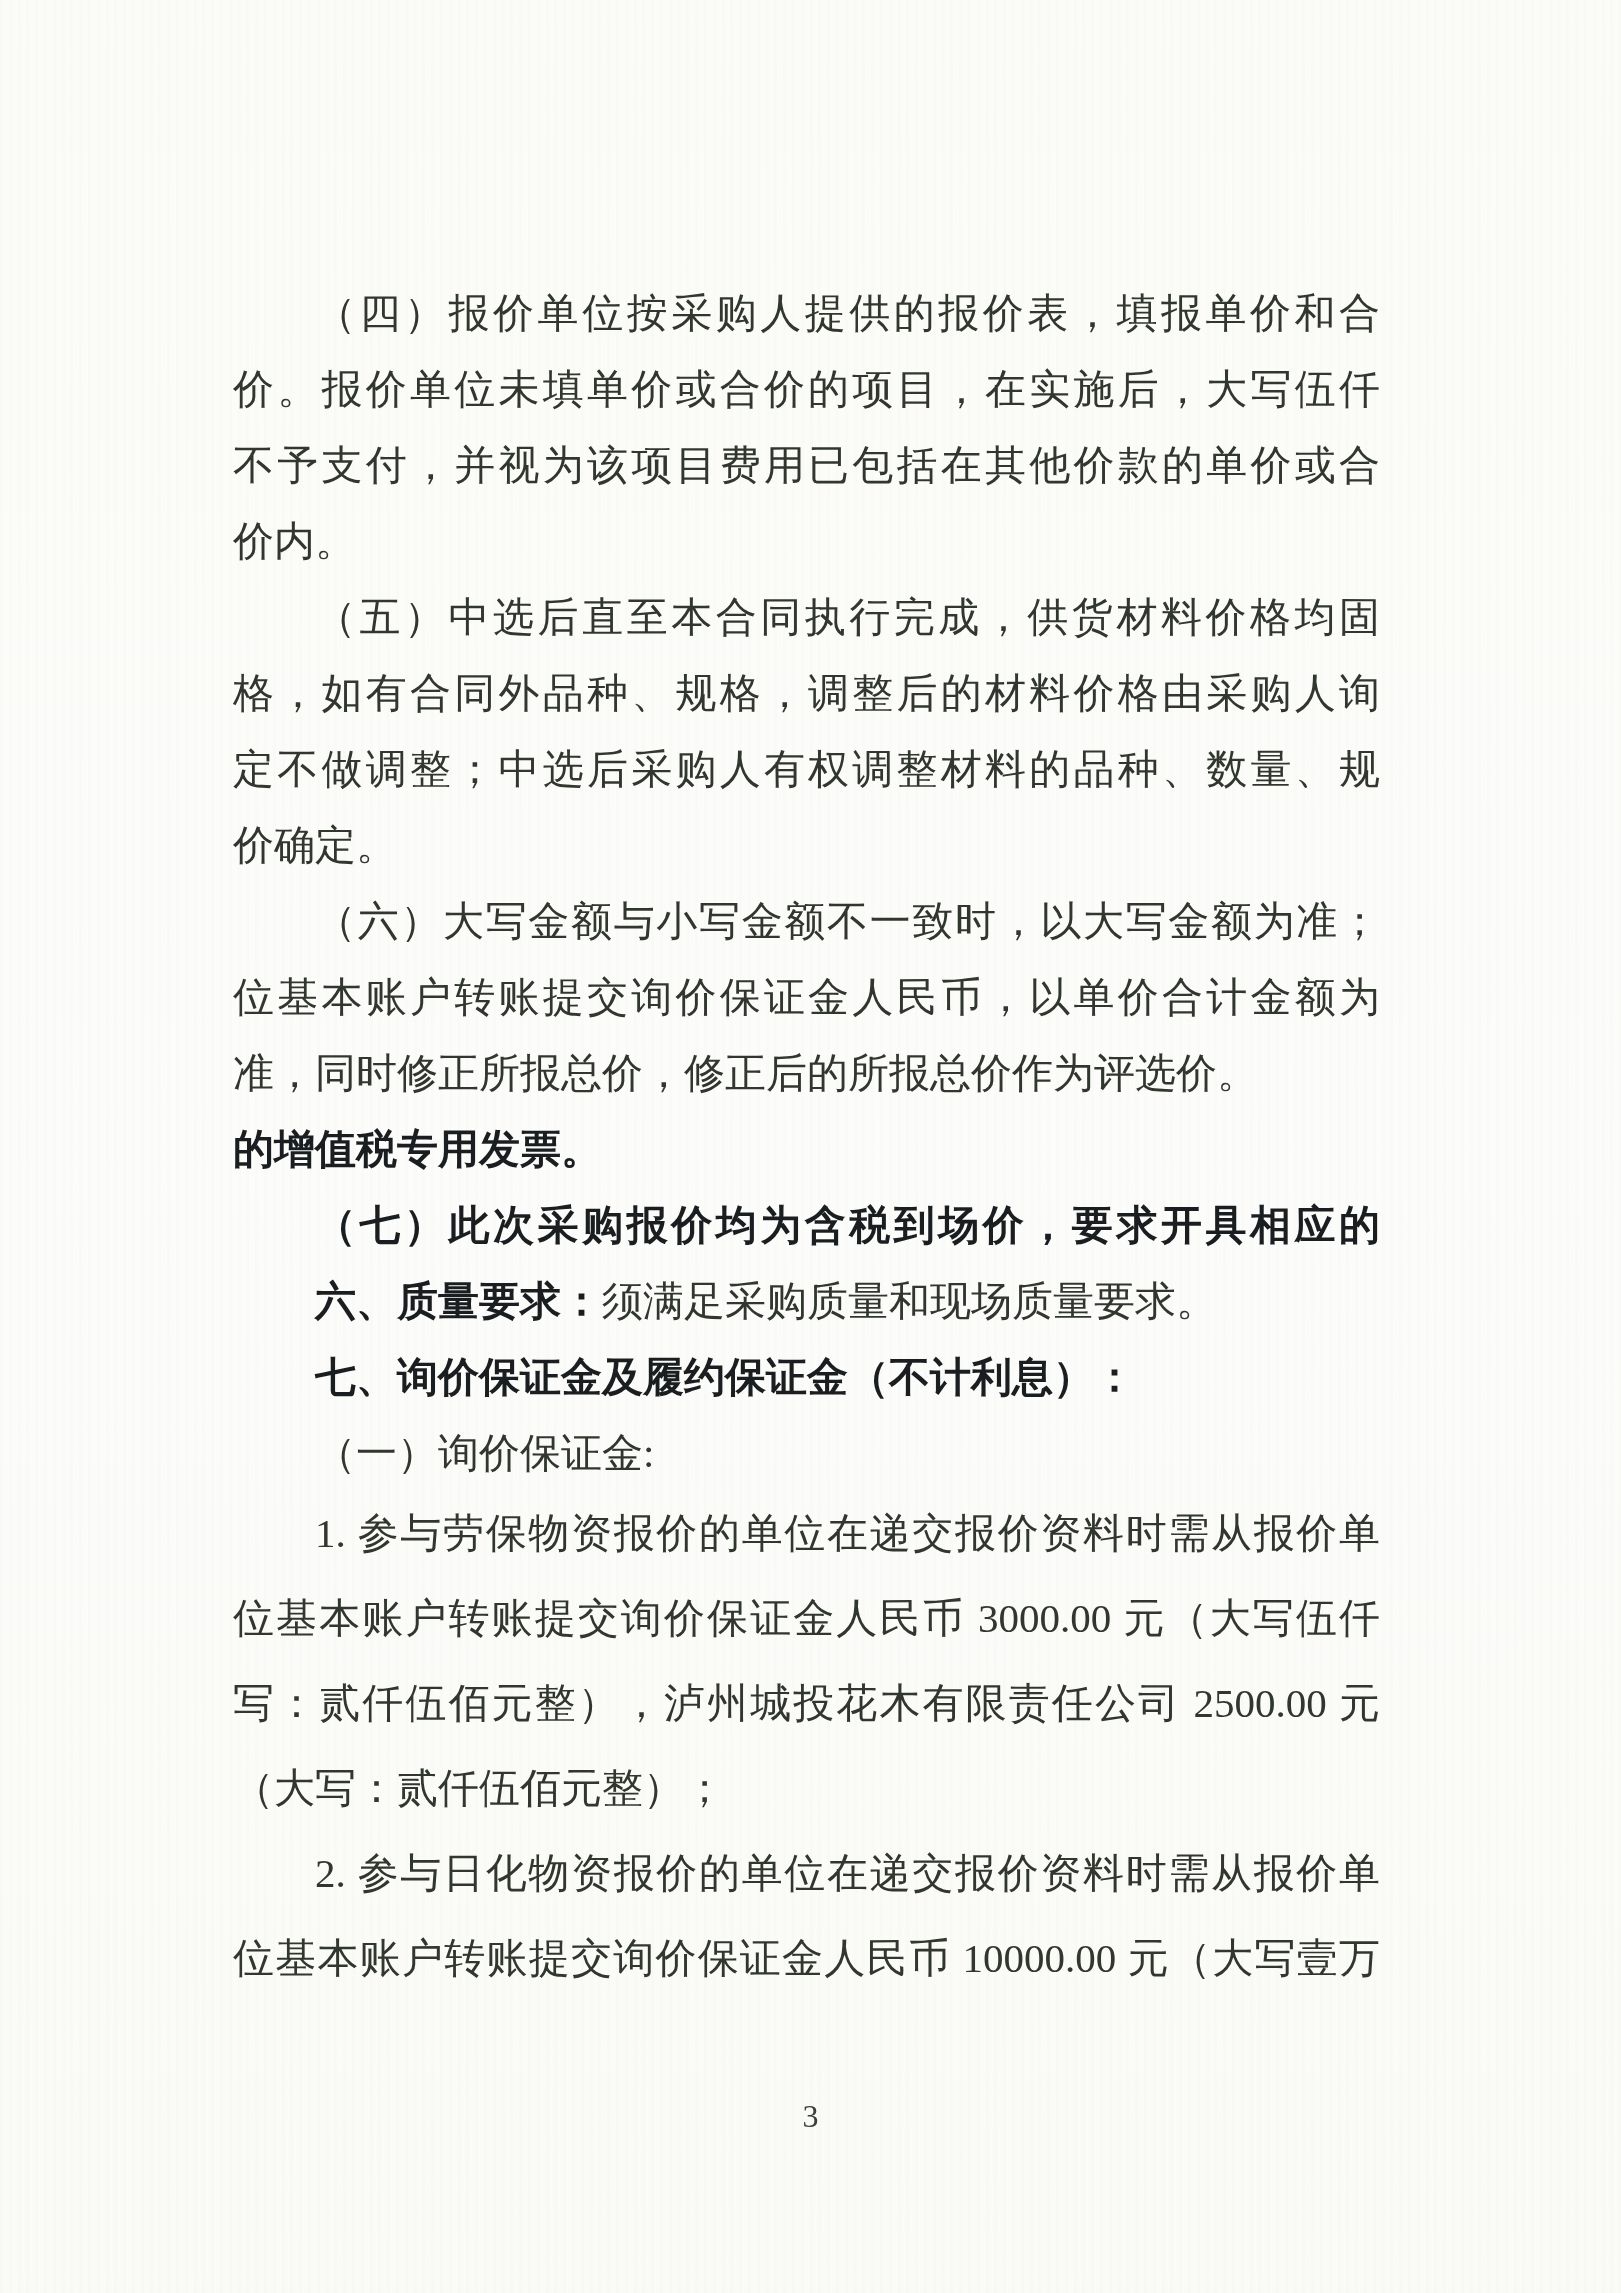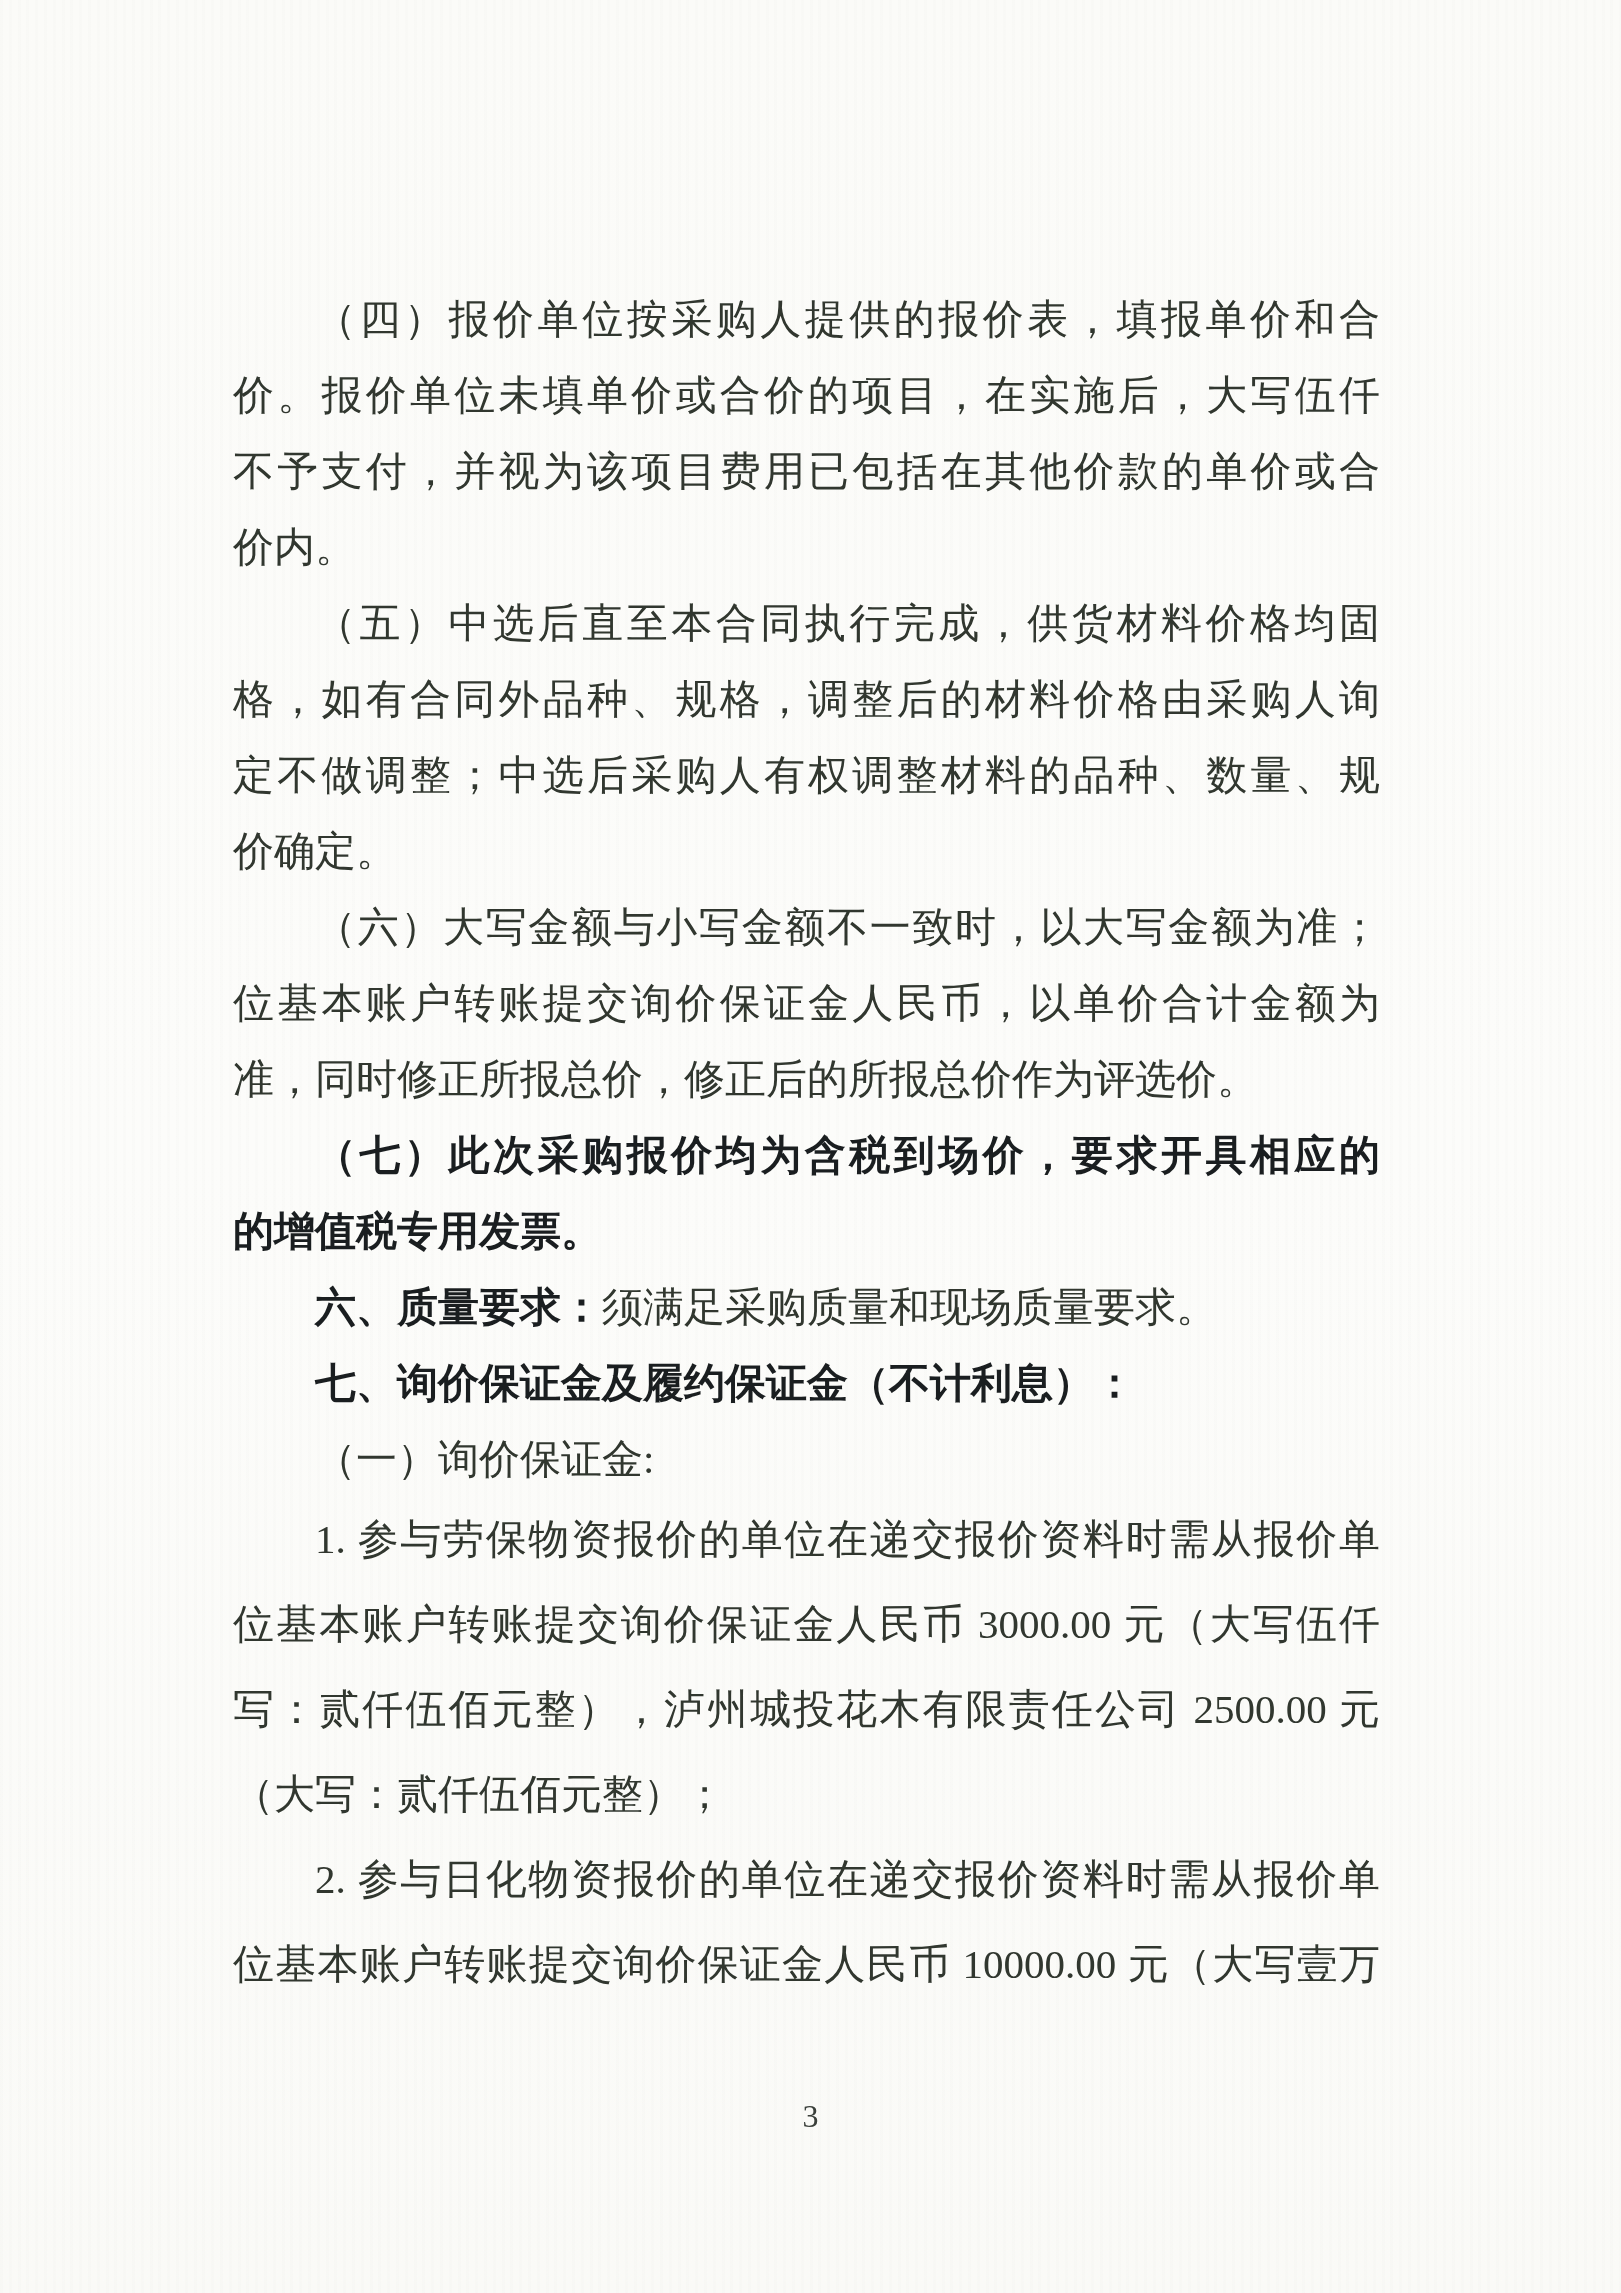--- a/index.html
+++ b/index.html
@@ -11,21 +11,21 @@
     background:
       repeating-linear-gradient(90deg, rgba(60,70,60,0.012) 0 2.9px, rgba(0,0,0,0) 2.9px 8.8px),
       linear-gradient(180deg, #fbfbf8 0%, #fcfcfa 50%, #fafaf7 100%);
     overflow: hidden;
     font-family: "Liberation Serif", "DejaVu Serif", serif;
     color: #31372f;
   }
   .text-col {
     position: absolute;
     left: 233px;
-    top: 281px;
+    top: 275px;
     width: 1147px;
     font-size: 41px;
   }
   .line {
     height: 76px;
     line-height: 76px;
     text-align: left;
     white-space: nowrap;
     overflow: hidden;
   }
@@ -62,22 +62,22 @@
     <div class="line fill">价。报价单位未填单价或合价的项目，在实施后，大写伍仟</div>
     <div class="line fill">不予支付，并视为该项目费用已包括在其他价款的单价或合</div>
     <div class="line">价内。</div>
     <div class="line fill indent">（五）中选后直至本合同执行完成，供货材料价格均固</div>
     <div class="line fill">格，如有合同外品种、规格，调整后的材料价格由采购人询</div>
     <div class="line fill">定不做调整；中选后采购人有权调整材料的品种、数量、规</div>
     <div class="line">价确定。</div>
     <div class="line fill indent">（六）大写金额与小写金额不一致时，以大写金额为准；</div>
     <div class="line fill">位基本账户转账提交询价保证金人民币，以单价合计金额为</div>
     <div class="line">准，同时修正所报总价，修正后的所报总价作为评选价。</div>
+    <div class="line bold">的增值税专用发票。</div>
     <div class="line fill indent bold">（七）此次采购报价均为含税到场价，要求开具相应的</div>
-    <div class="line bold">的增值税专用发票。</div>
     <div class="line indent"><span class="bold-seg">六、质量要求：</span><span>须满足采购质量和现场质量要求。</span></div>
     <div class="line indent bold">七、询价保证金及履约保证金（不计利息）：</div>
     <div class="line indent">（一）询价保证金:</div>
     <div class="line fill indent tall">1. 参与劳保物资报价的单位在递交报价资料时需从报价单</div>
     <div class="line fill tall">位基本账户转账提交询价保证金人民币 3000.00 元（大写伍仟</div>
     <div class="line fill tall">写：贰仟伍佰元整），泸州城投花木有限责任公司 2500.00 元</div>
     <div class="line tall">（大写：贰仟伍佰元整）；</div>
     <div class="line fill indent tall">2. 参与日化物资报价的单位在递交报价资料时需从报价单</div>
     <div class="line fill tall">位基本账户转账提交询价保证金人民币 10000.00 元（大写壹万</div>
   </div>

